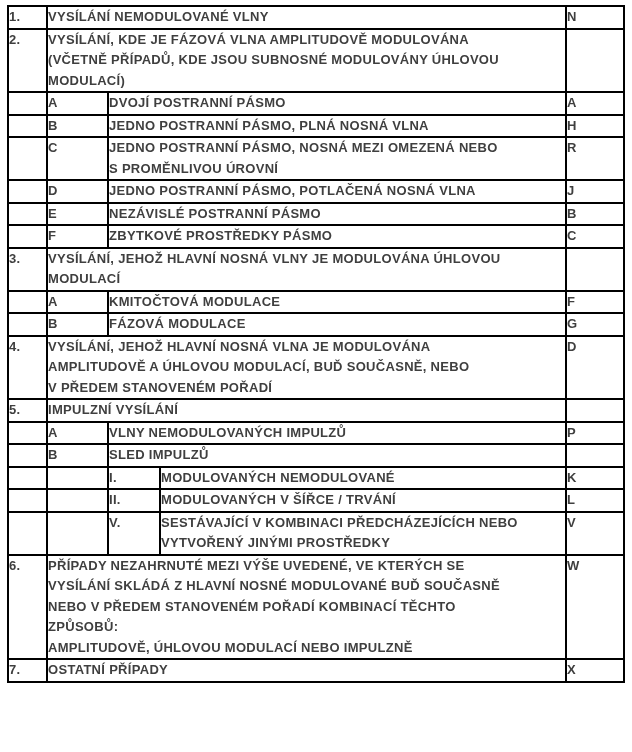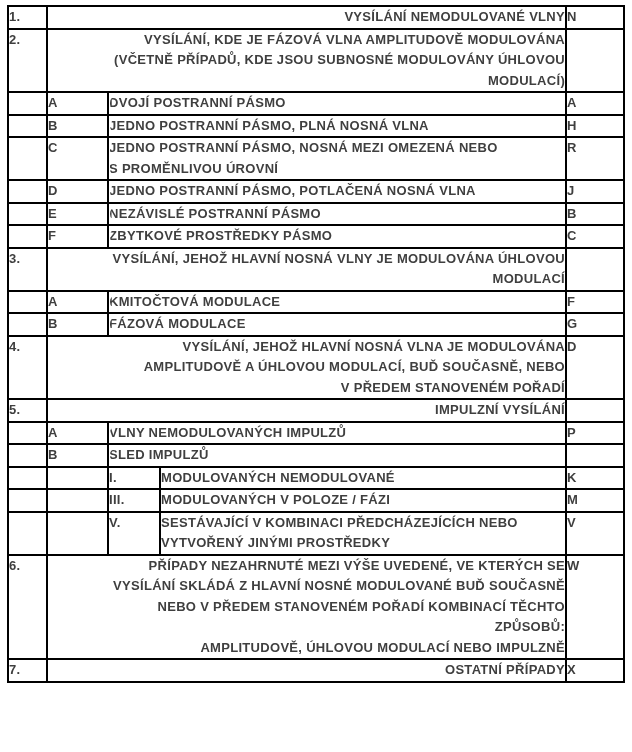--- a/index.html
+++ b/index.html
@@ -27,22 +27,22 @@
     border: 2px solid #000000;
     padding: 0;
     line-height: 20.5px;
     vertical-align: top;
     overflow: hidden;
   }
   td.cell-num    { padding-left: 6px; }
   td.cell-letter { padding-left: 12px; }
   td.cell-roman  { padding-left: 7px; }
   td.cell-desc   { white-space: pre-line; }
-  td.desc-main   { padding-left: 15px; padding-right: 4px; text-align: right; }
-  td.desc-sub    { padding-left: 8px;  padding-right: 4px; border-radius: 11px; }
+  td.desc-main   { padding-left: 15px; padding-right: 4px; }
+  td.desc-sub    { padding-left: 8px;  padding-right: 4px; }
   td.desc-subsub { padding-left: 9px;  padding-right: 4px; }
   td.cell-code   { padding-left: 7px; vertical-align: middle; }
 </style>
 </head>
 <body style="background: rgb(255, 255, 255);">
 
 <table class="emission-table" style="color: rgb(63, 63, 63);">
   <colgroup>
     <col style="width:39px">
     <col style="width:61px">
@@ -145,23 +145,23 @@
       <tr>
         <td class="cell-num"></td>
         <td class="cell-letter"></td>
         <td class="cell-roman">I.</td>
         <td class="cell-desc desc-subsub">MODULOVANÝCH NEMODULOVANÉ</td>
         <td class="cell-code">K</td>
       </tr>
       <tr>
         <td class="cell-num"></td>
         <td class="cell-letter"></td>
-        <td class="cell-roman">III.</td>
-        <td class="cell-desc desc-subsub">MODULOVANÝCH V POLOZE / FÁZI</td>
-        <td class="cell-code">M</td>
+        <td class="cell-roman">II.</td>
+        <td class="cell-desc desc-subsub">MODULOVANÝCH V ŠÍŘCE / TRVÁNÍ</td>
+        <td class="cell-code">L</td>
       </tr>
       <tr>
         <td class="cell-num"></td>
         <td class="cell-letter"></td>
         <td class="cell-roman">V.</td>
         <td class="cell-desc desc-subsub">SESTÁVAJÍCÍ V KOMBINACI PŘEDCHÁZEJÍCÍCH NEBO
 VYTVOŘENÝ JINÝMI PROSTŘEDKY</td>
         <td class="cell-code">V</td>
       </tr>
       <tr>

